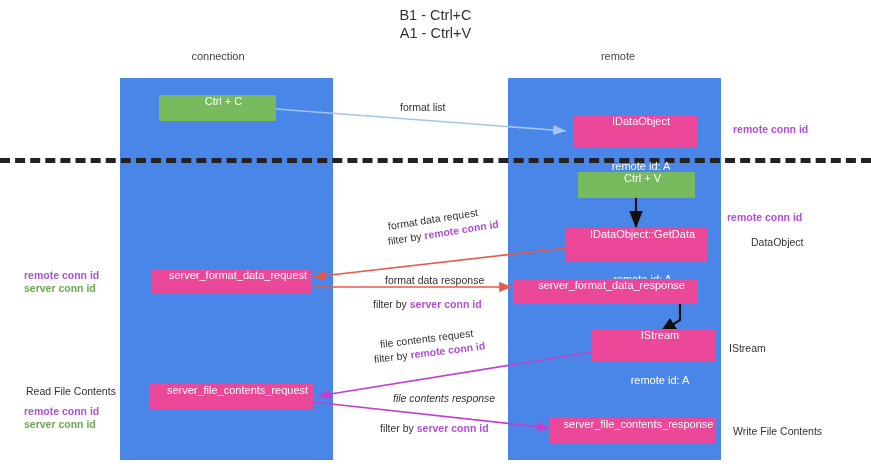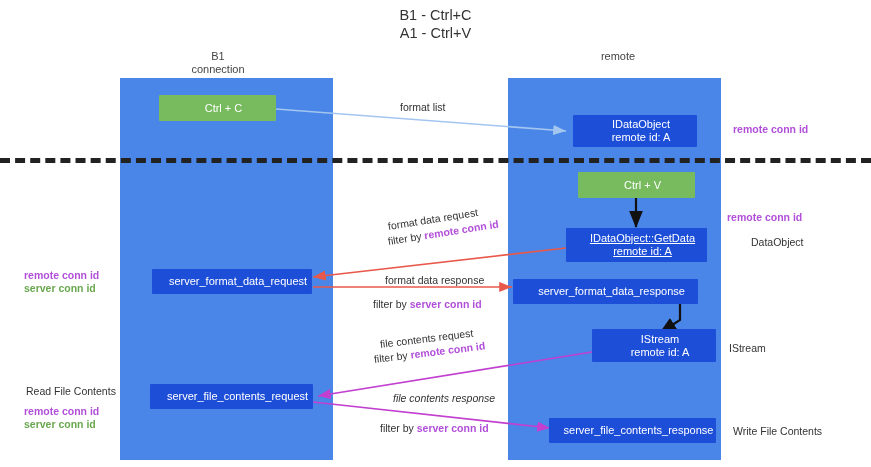--- a/index.html
+++ b/index.html
@@ -46,30 +46,29 @@
     color: #444444;
     line-height: 13px;
     width: 220px;
   }
   .node {
     position: absolute;
     box-sizing: border-box;
     display: flex;
     flex-direction: column;
     align-items: center;
-    justify-content: center;
     text-align: center;
     color: #ffffff;
     font-size: 11px;
     line-height: 13px;
     border-radius: 1px;
     padding-left: 12px;
   }
   .node.green { background: #6aa84f; background: #77bb5e; }
-  .node.orange { background: #1d4ed8; }
+  .node.orange { background: #ec4899; gap: 32px; }
   .node .l2 { font-size: 11px; }
   .edge-label {
     position: absolute;
     font-size: 10.5px;
     color: #333333;
     white-space: nowrap;
     line-height: 13px;
   }
   .side-label {
     position: absolute;
@@ -95,21 +94,20 @@
 <body>
 
 <div id="canvas">
 
   <div class="title">
     <div>B1 - Ctrl+C</div>
     <div>A1 - Ctrl+V</div>
   </div>
 
   <div class="col-head" style="left:108px; top:50px;">
-    <div>B1</div>
     <div>connection</div>
   </div>
   <div class="col-head" style="left:508px; top:50px;">
     <div>remote</div>
   </div>
 
   <div class="lane" style="left:120px; top:78px; width:213px; height:382px;"></div>
   <div class="lane" style="left:508px; top:78px; width:213px; height:382px;"></div>
 
   <svg class="layer" viewBox="0 0 871 467">
@@ -151,21 +149,21 @@
 
   <div class="node orange" style="left:573px; top:115px; width:124px; height:32px;">
     <div>IDataObject</div>
     <div class="l2">remote id: A</div>
   </div>
 
   <div class="node green" style="left:578px; top:172px; width:117px; height:26px;">
     <div>Ctrl + V</div>
   </div>
 
-  <div class="node orange" style="left:566px; top:228px; width:141px; height:34px;text-decoration:underline;">
+  <div class="node orange" style="left:566px; top:228px; width:141px; height:34px;">
     <div>IDataObject::GetData</div>
     <div class="l2">remote id: A</div>
   </div>
 
   <div class="node orange" style="left:152px; top:269px; width:160px; height:25px;">
     <div>server_format_data_request</div>
   </div>
 
   <div class="node orange" style="left:513px; top:279px; width:185px; height:25px;">
     <div>server_format_data_response</div>

